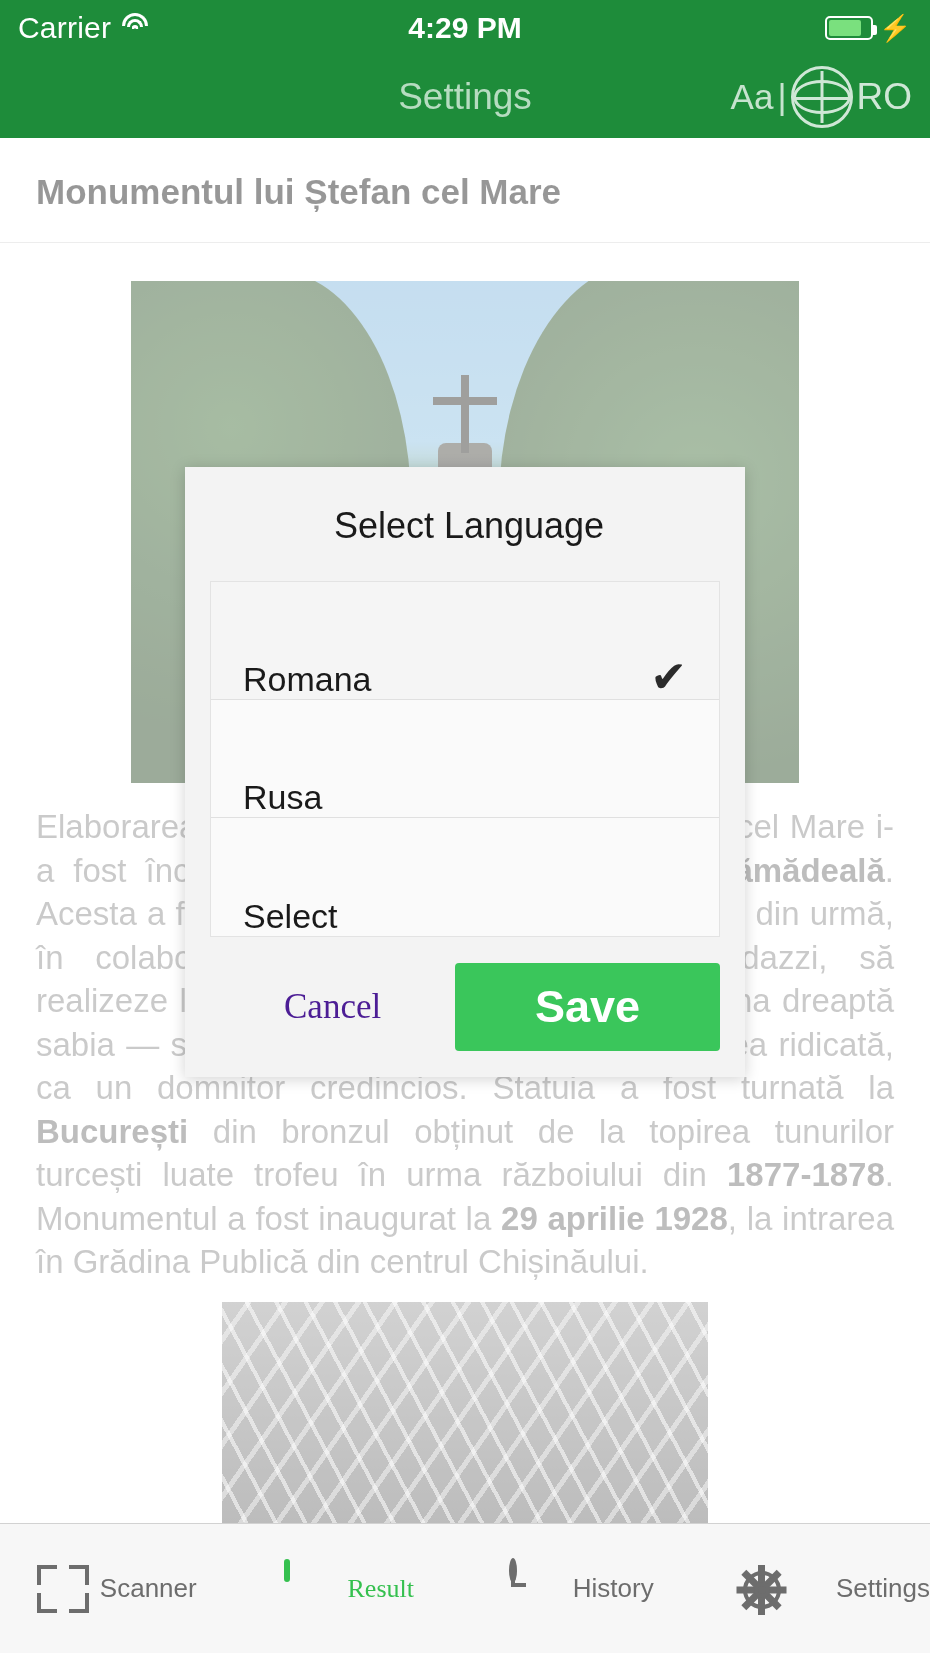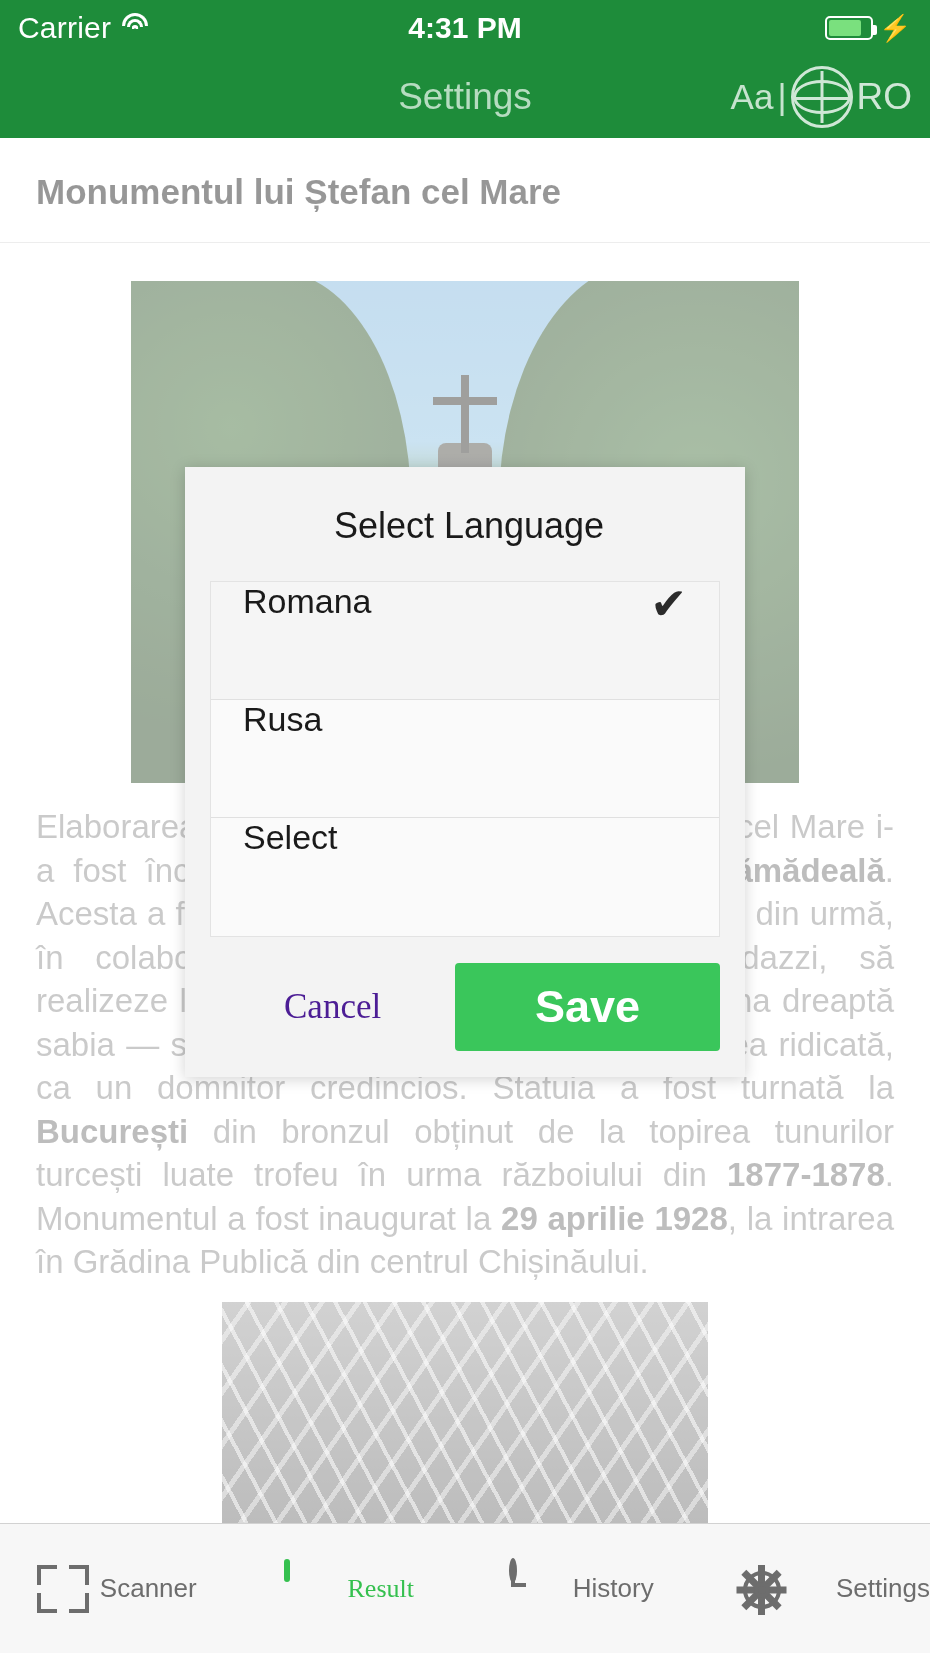--- a/index.html
+++ b/index.html
@@ -167,21 +167,21 @@
     text-align: center; font-size: 36px; color: #1a1a1a;
     padding: 38px 0 34px 8px;
   }
   .opt-list {
     margin: 0 25px;
     background: #fafafa;
     border: 1px solid #e3e3e3;
   }
   .opt {
     height: 118px;
-    display: flex; align-items: flex-start;
+    display: flex; align-items: flex-end;
     padding: 0 32px;
     font-size: 34px; color: #1a1a1a;
     border-bottom: 1px solid #e0e0e0;
     background: #fafafa;
   }
   .opt:last-child { border-bottom: none; }
   .opt.selected { background: #f5f5f5; }
   .check {
     margin-left: auto; font-size: 44px; color: #2b2b2b; line-height: 1;
   }
@@ -277,21 +277,21 @@
 
   <div class="statusbar">
     <div class="sb-left">
       <span class="sb-carrier">Carrier</span>
       <span class="wifi-icon">
           <i></i>
           <i></i>
           <i></i>
         </span>
     </div>
-    <div class="sb-center">4:31 PM</div>
+    <div class="sb-center">4:29 PM</div>
     <div class="sb-right">
       <span class="battery">
           <span class="fill" style="width:80%"></span>
         </span>
       <span class="bolt">⚡</span>
     </div>
   </div>
 
   <div class="navbar">
     <div class="nav-title">Settings</div>

